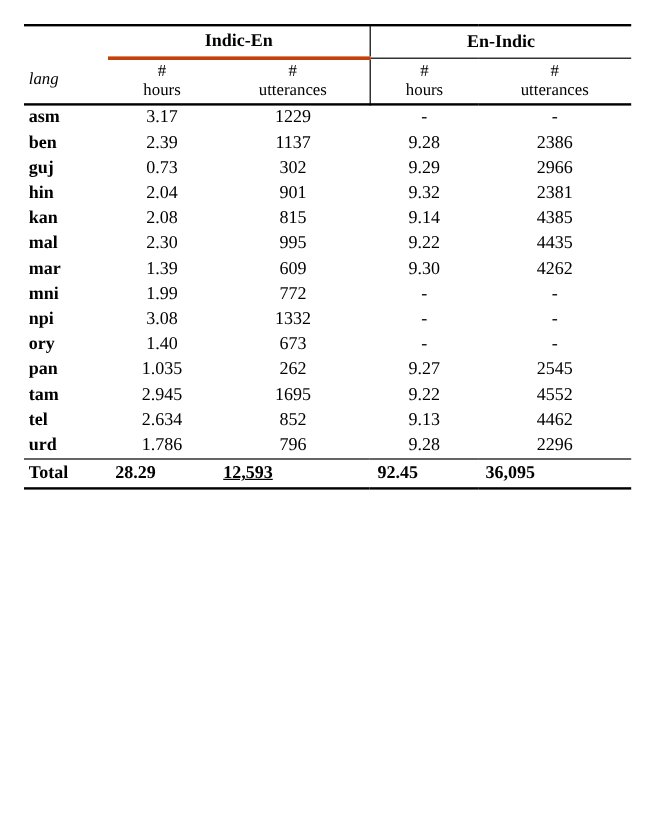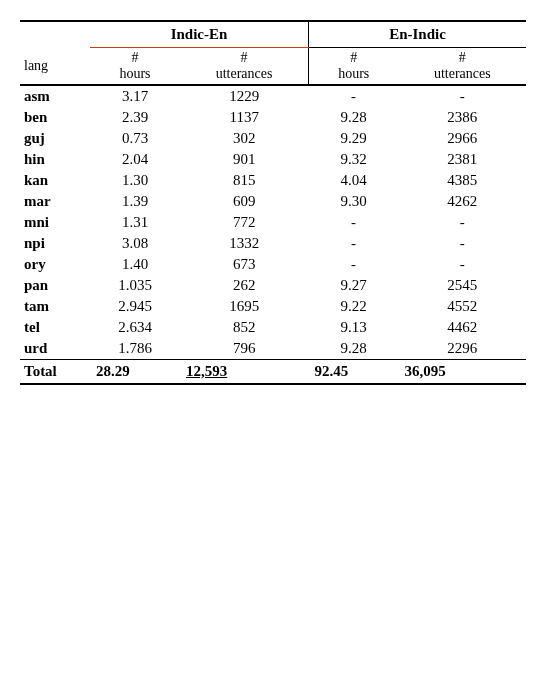--- a/index.html
+++ b/index.html
@@ -79,26 +79,26 @@
   </style>
 </head>
 <body>
 
 <div class="table-wrapper">
   <table>
     <thead>
 
       <tr class="group-header top-border-thick">
         <th class="lang-col" style="width:70px;"></th>
-        <th colspan="2" class="colspan-group group-divider" style="border-bottom:1px solid #c2410c; padding-bottom:4px;">Indic-En</th>
+        <th colspan="2" class="colspan-group group-divider" style="border-bottom:3px solid #c2410c; padding-bottom:4px;">Indic-En</th>
         <th colspan="2" class="colspan-group" style="border-bottom:1px solid #000; padding-bottom:4px;">En-Indic</th>
       </tr>
 
       <tr class="sub-header">
-        <th class="lang-col" style="font-weight:normal;">lang</th>
+        <th class="lang-col" style="font-style:italic; font-weight:normal;">lang</th>
         <th style="font-weight:normal; text-align:center;">#<br>hours</th>
         <th class="group-divider" style="font-weight:normal; text-align:center;">#<br>utterances</th>
         <th style="font-weight:normal; text-align:center;">#<br>hours</th>
         <th style="font-weight:normal; text-align:center;">#<br>utterances</th>
       </tr>
 
       <tr>
         <td colspan="5" style="border-top:2px solid #000; padding:0; height:0;"></td>
       </tr>
     </thead>
@@ -126,35 +126,42 @@
         </tr>
         <tr>
           <td class="lang-col">hin</td>
           <td>2.04</td>
           <td>901</td>
           <td>9.32</td>
           <td>2381</td>
         </tr>
         <tr>
           <td class="lang-col">kan</td>
-          <td>1.30</td>
+          <td>2.08</td>
           <td>815</td>
-          <td>4.04</td>
+          <td>9.14</td>
           <td>4385</td>
+        </tr>
+        <tr>
+          <td class="lang-col">mal</td>
+          <td>2.30</td>
+          <td>995</td>
+          <td>9.22</td>
+          <td>4435</td>
         </tr>
         <tr>
           <td class="lang-col">mar</td>
           <td>1.39</td>
           <td>609</td>
           <td>9.30</td>
           <td>4262</td>
         </tr>
         <tr>
           <td class="lang-col">mni</td>
-          <td>1.31</td>
+          <td>1.99</td>
           <td>772</td>
           <td>-</td>
           <td>-</td>
         </tr>
         <tr>
           <td class="lang-col">npi</td>
           <td>3.08</td>
           <td>1332</td>
           <td>-</td>
           <td>-</td>

